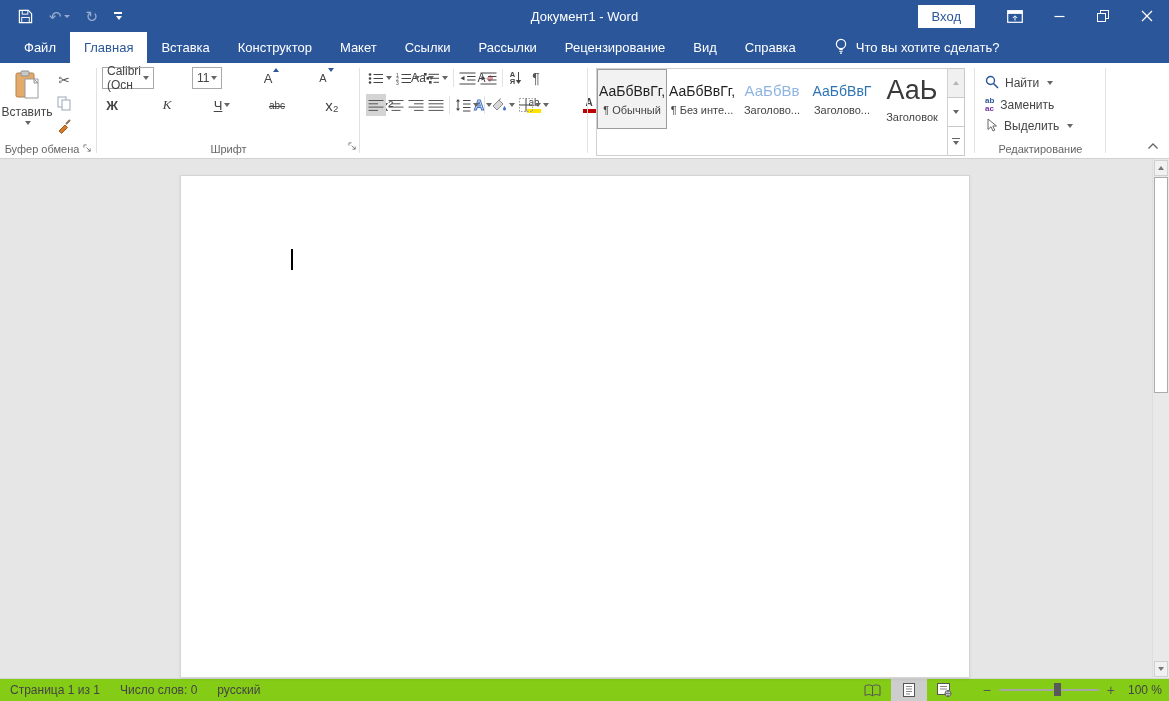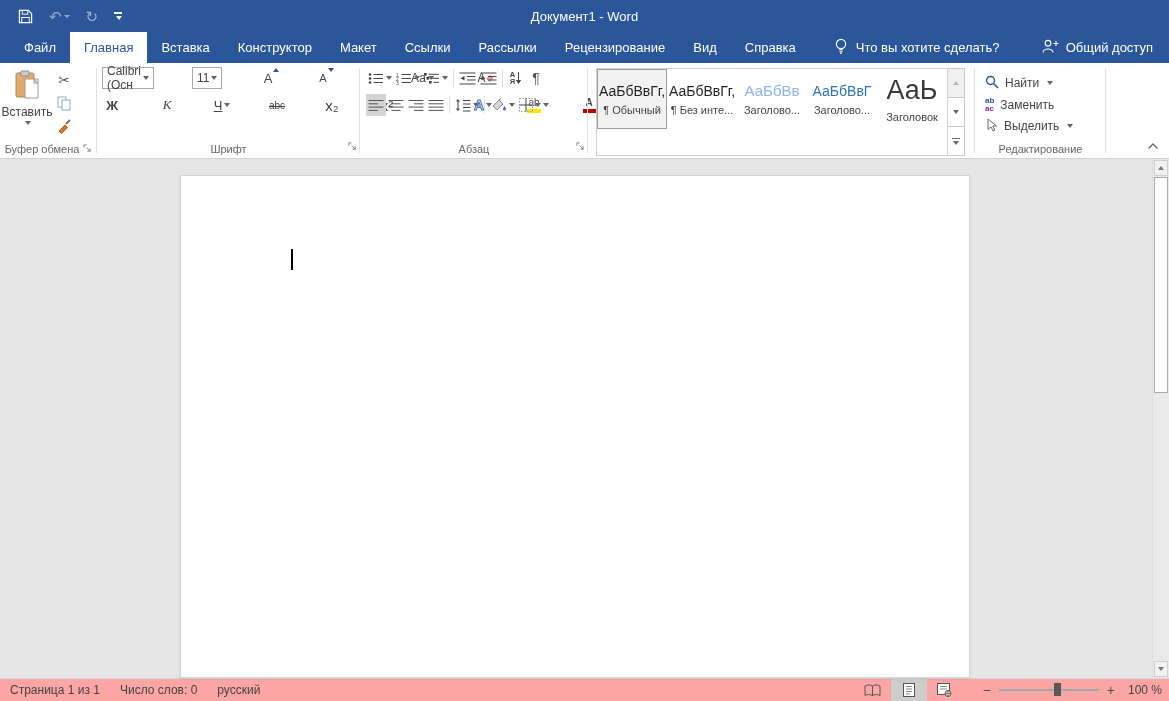--- a/index.html
+++ b/index.html
@@ -101,21 +101,21 @@
   .docarea { height:519px; position:relative; background:#e6e6e6; }
   .page { position:absolute; left:180px; top:16px; width:790px; height:503px; background:#fff; border:1px solid #d5d5d5; box-shadow:0 1px 3px rgba(0,0,0,.08); }
   .cursor { position:absolute; left:291px; top:90px; width:1.5px; height:21px; background:#000; }
   .vscroll { position:absolute; right:0; top:0; bottom:0; width:17px; background:#e9e9e9; border-left:1px solid #dedede; }
   .vs-btn { position:absolute; left:1px; right:1px; height:16px; display:flex; align-items:center; justify-content:center; background:#f1f1f1; border:1px solid #cfcfcf; }
   .vs-btn.up { top:1px; }
   .vs-btn.down { bottom:1px; }
   .vs-thumb { position:absolute; left:1px; right:1px; top:18px; height:216px; background:#fff; border:1px solid #ababab; }
 
   
-  .statusbar { height:23px; background:#fca5a5; border-top:1px solid #d6d6d6; display:flex; align-items:center; font-size:12px; color:#444; }
+  .statusbar { height:23px; background:#84cc16; border-top:1px solid #d6d6d6; display:flex; align-items:center; font-size:12px; color:#444; }
   .sb-item { padding:0 10px; }
   .sb-right { margin-left:auto; display:flex; align-items:center; height:100%; }
   .vbtn { width:36px; height:100%; display:flex; align-items:center; justify-content:center; }
   .vbtn.active { background:#cdcdcd; }
   .zoomctl { display:flex; align-items:center; margin-left:14px; }
   .zbtn { font-size:14px; color:#555; padding:0 6px; line-height:1; }
   .ztrack { width:100px; height:1.5px; background:#a6a6a6; position:relative; margin:0 2px; }
   .zthumb { position:absolute; left:55px; top:-6px; width:7px; height:13px; background:#595959; }
   .zlabel { width:48px; text-align:center; }
 </style>
@@ -135,20 +135,46 @@
     <span class="qat-btn">
       <span class="qat-glyph">↶</span>
         <span class="qat-caret"></span>
     </span>
     <span class="qat-btn">
       <span class="qat-glyph">↻</span>
     </span>
     <span class="qat-btn qat-custom">
       <span class="bar"></span>
         <span class="car"></span>
+    </span>
+  </div>
+  <div class="tb-right">
+    <button class="signin">Вход</button>
+    <span class="win-btn">
+      <svg width="16" height="13" viewBox="0 0 16 13">
+          <rect x="0.7" y="0.7" width="14.6" height="11.6" fill="none" stroke="#fff" stroke-width="1.2"></rect>
+          <rect x="0.7" y="0.7" width="14.6" height="3.2" fill="#fff"></rect>
+          <path d="M8 10.5 V6.5 M5.8 8 L8 5.8 L10.2 8" stroke="#fff" fill="none"></path>
+        </svg>
+    </span>
+    <span class="win-btn">
+      <svg width="11" height="11" viewBox="0 0 11 11">
+          <path d="M0.5 5.5 H10.5" stroke="#fff" stroke-width="1.2"></path>
+        </svg>
+    </span>
+    <span class="win-btn">
+      <svg width="12" height="12" viewBox="0 0 12 12">
+          <rect x="3.5" y="0.5" width="8" height="8" fill="none" stroke="#fff"></rect>
+          <rect x="0.5" y="3.5" width="8" height="8" fill="#2b579a" stroke="#fff"></rect>
+        </svg>
+    </span>
+    <span class="win-btn">
+      <svg width="12" height="12" viewBox="0 0 12 12">
+          <path d="M1 1 L11 11 M11 1 L1 11" stroke="#fff" stroke-width="1.2"></path>
+        </svg>
     </span>
   </div>
 </div>
 
 <div class="tabbar">
   <div class="tab">Файл</div>
   <div class="tab active">Главная</div>
   <div class="tab">Вставка</div>
   <div class="tab">Конструктор</div>
   <div class="tab">Макет</div>
@@ -159,30 +185,20 @@
   <div class="tab">Справка</div>
   <div class="tellme">
     <span>
       <svg width="14" height="17" viewBox="0 0 14 17">
           <circle cx="7" cy="6" r="4.6" fill="none" stroke="#fff" stroke-width="1.2"></circle>
           <path d="M5.3 11.5 h3.4 M5.3 13.3 h3.4 M6 15.1 h2" stroke="#fff" stroke-width="1.1"></path>
         </svg>
     </span>
     <span>Что вы хотите сделать?</span>
   </div>
-  <div class="share">
-    <span>
-      <svg width="18" height="15" viewBox="0 0 18 15">
-          <circle cx="7" cy="4.2" r="2.8" fill="none" stroke="#fff" stroke-width="1.1"></circle>
-          <path d="M2 13.5 C2 8.8 12 8.8 12 13.5" fill="none" stroke="#fff" stroke-width="1.1"></path>
-          <path d="M12.5 4.5 h5 M15 2 v5" stroke="#fff" stroke-width="1.1"></path>
-        </svg>
-    </span>
-    <span>Общий доступ</span>
-  </div>
 </div>
 
 <div class="ribbon">
 
   <div class="rgroup g-clip">
     <div class="rg-body">
       <div class="paste">
         <span>
           <svg width="26" height="30" viewBox="0 0 26 30">
               <rect x="2" y="3" width="18" height="24" rx="1.5" fill="#e3aa6c" stroke="#b3824a"></rect>
@@ -388,28 +404,20 @@
           <span class="car"></span>
         </span>
         <span class="ic">
           <svg width="14" height="14" viewBox="0 0 14 14">
               <rect x="0.5" y="0.5" width="13" height="13" fill="none" stroke="#999" stroke-dasharray="1.5,1.5"></rect>
               <path d="M7 0.5 V13.5 M0.5 7 H13.5" stroke="#444"></path>
             </svg>
           <span class="car"></span>
         </span>
       </div>
-    </div>
-    <div class="rg-label">
-      <span>Абзац</span>
-      <span class="launcher">
-        <svg width="9" height="9" viewBox="0 0 10 10">
-            <path d="M1 4 V1 H4 M4 4 L8 8 M8 5 V8 H5" fill="none" stroke="#777"></path>
-          </svg>
-      </span>
     </div>
   </div>
 
   <div class="rgroup g-styles">
     <div class="rg-body styles-wrap">
       <div class="sgallery">
         <div class="scard selected">
           <span class="prev">АаБбВвГг,</span>
           <span class="nm">¶ Обычный</span>
         </div>

